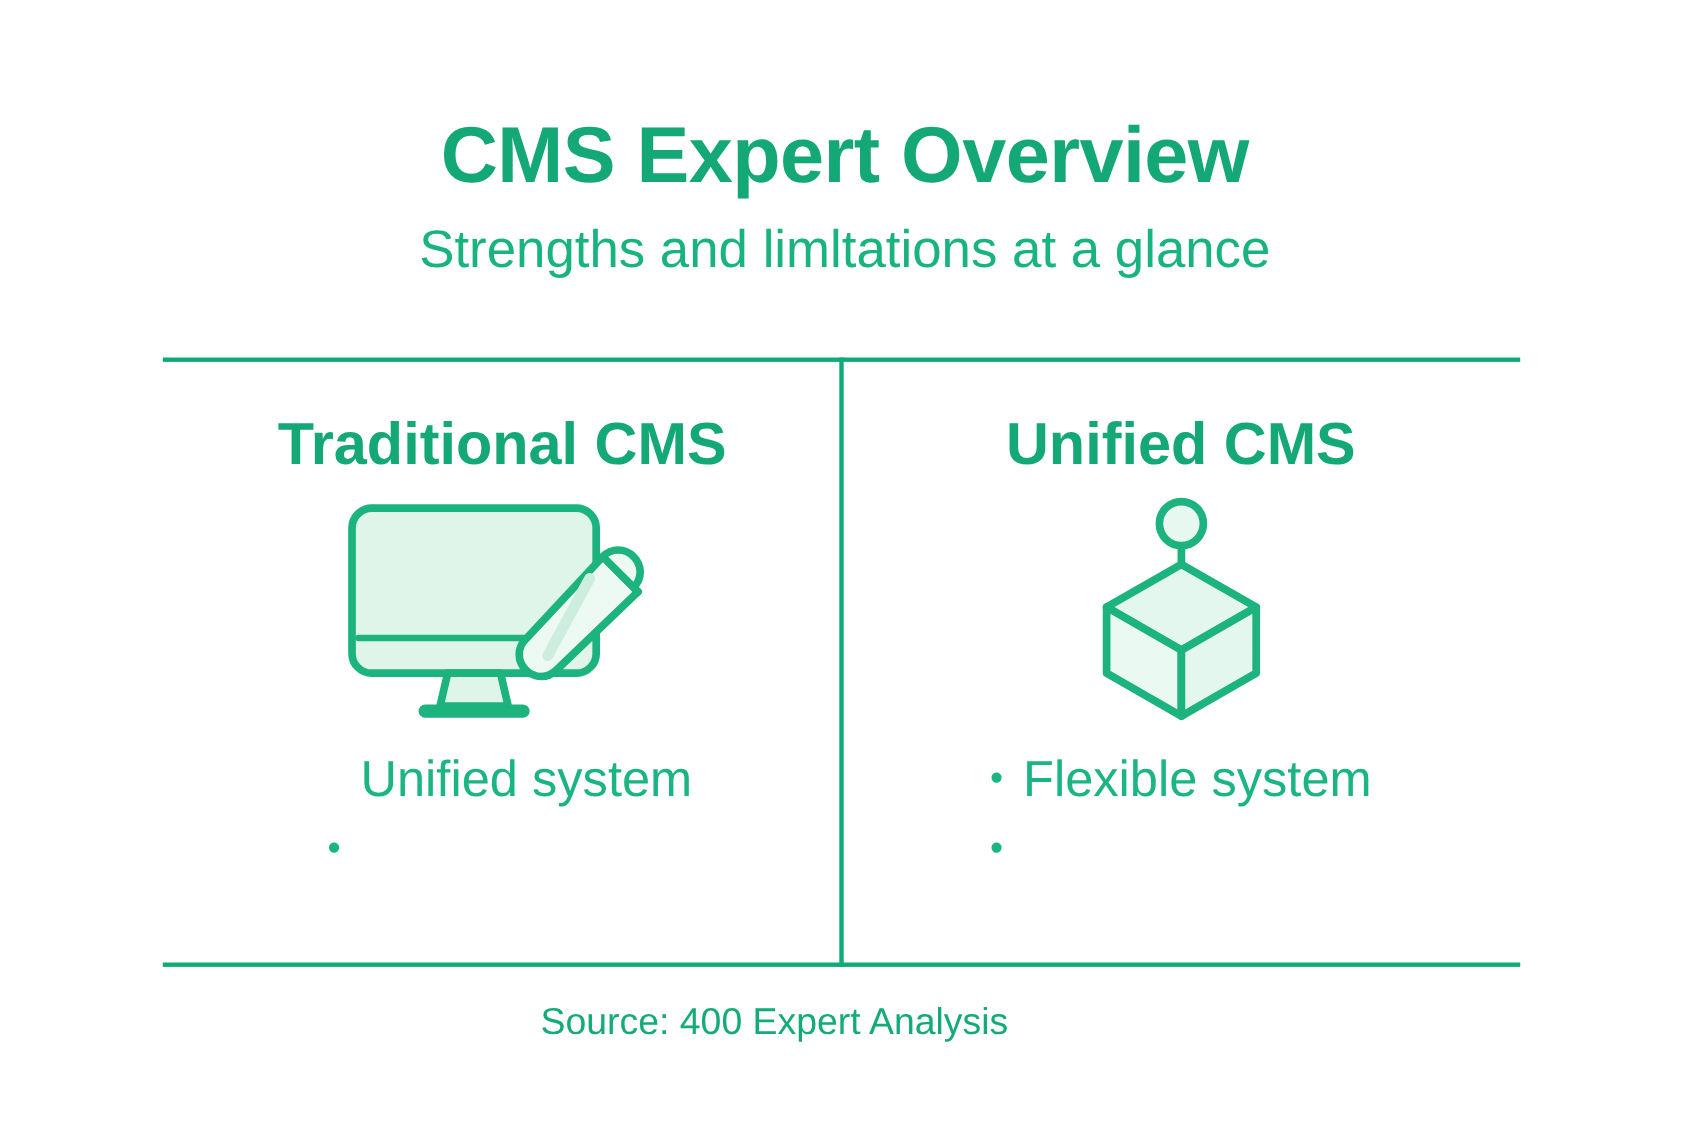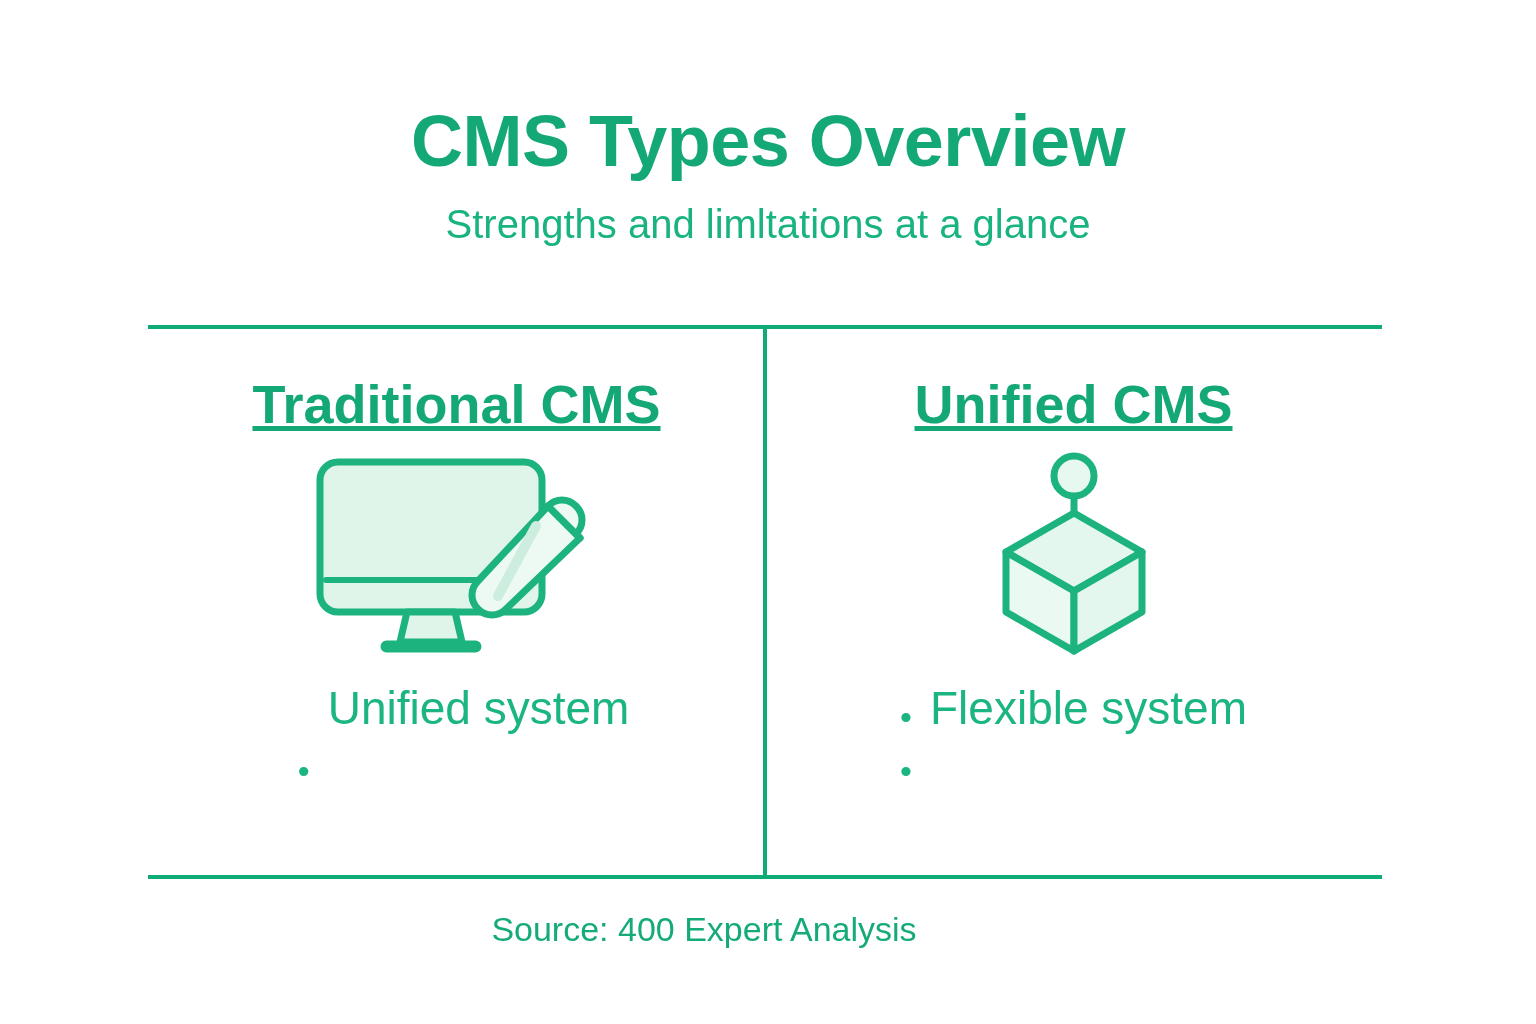--- a/index.html
+++ b/index.html
@@ -32,21 +32,21 @@
   .title {
     font-size: 72px;
     font-weight: bold;
     color: #14a877;
     letter-spacing: -0.5px;
     line-height: 1.05;
     margin: 0;
     white-space: nowrap;
   }
   .subtitle {
-    font-size: 40px;
+    font-size: 48px;
     font-weight: normal;
     color: #18b37f;
     line-height: 1.1;
     margin: 22px 0 0 0;
     white-space: nowrap;
   }
 
   
   .rule-top {
     position: absolute;
@@ -91,39 +91,38 @@
     padding-top: 48px;
   }
 
   .col-title {
     font-size: 54px;
     font-weight: bold;
     color: #14a877;
     line-height: 1;
     margin: 0;
     white-space: nowrap;
-    text-decoration: underline;
   }
 
   .icon-wrap {
     margin-top: 22px;
     height: 205px;
     display: flex;
     align-items: center;
     justify-content: center;
   }
 
   .bullets {
     margin: 14px 0 0 0;
     padding: 0;
     list-style: none;
   }
   .bullet-row {
     display: flex;
-    align-items: flex-end;
+    align-items: center;
     font-size: 46px;
     color: #1bb583;
     line-height: 1.58;
     white-space: nowrap;
   }
   .bullet-dot {
     width: 30px;
     flex: 0 0 30px;
     text-align: left;
     font-size: 34px;
@@ -149,21 +148,21 @@
     color: #15ab79;
     white-space: nowrap;
   }
 </style>
 </head>
 <body>
 
 <div class="canvas">
 
   <div class="header">
-    <h1 class="title">CMS Types Overview</h1>
+    <h1 class="title">CMS Expert Overview</h1>
     <p class="subtitle">Strengths and limltations at a glance</p>
   </div>
 
   <div class="rule-top"></div>
   <div class="rule-vertical"></div>
   <div class="rule-bottom"></div>
 
   <div class="columns">
 
     <div class="column col-left">

